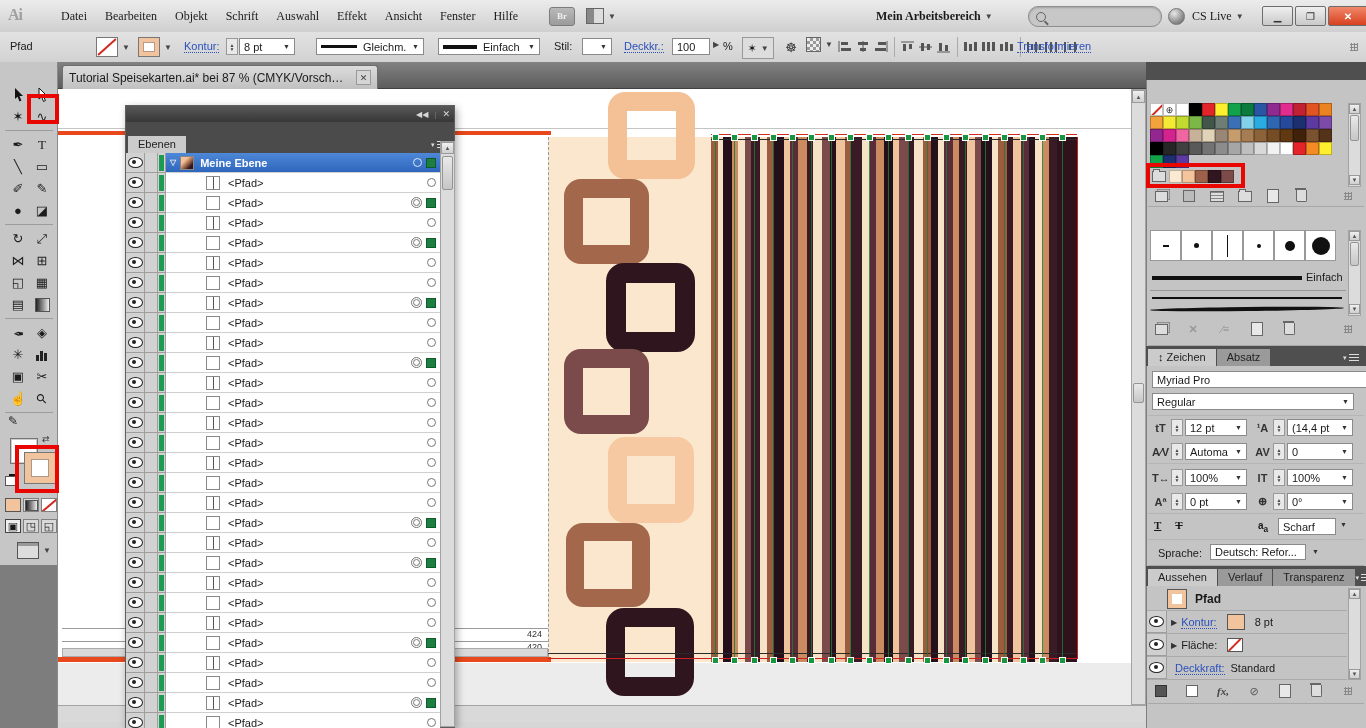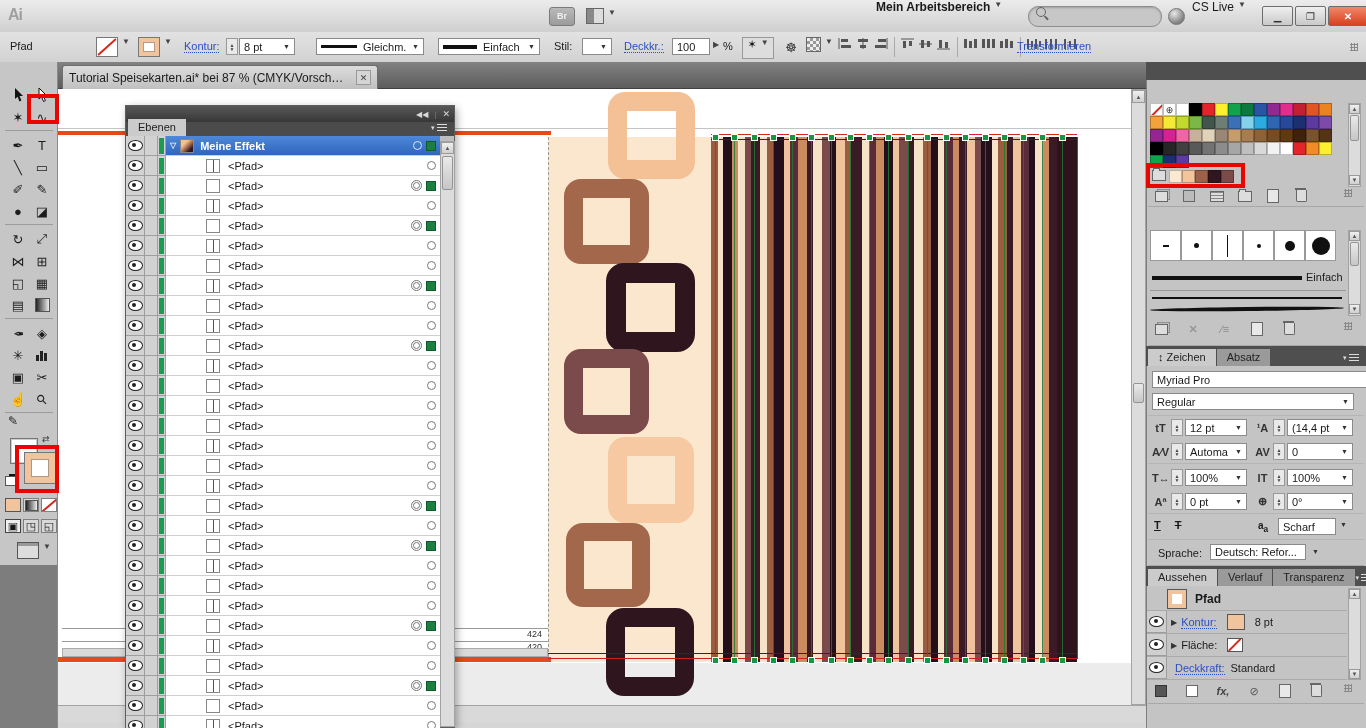--- a/index.html
+++ b/index.html
@@ -1,20 +1,20 @@
 <!DOCTYPE html>
 <html><head>
 <meta charset="utf-8">
 <style>
   html,body{margin:0;padding:0;background:#888;}
   #app{position:relative;width:1366px;height:728px;overflow:hidden;
        font-family:"Liberation Sans",sans-serif;font-size:11px;color:#1a1a1a;
        background:#d6d6d6;outline:1px solid #555;}
   .abs{position:absolute;}
-  .flex{display:flex;align-items:flex-start;}
+  .flex{display:flex;align-items:center;font-family:Liberation Serif, serif;}
   
   #menubar{left:0;top:0;width:1366px;height:32px;
      background:linear-gradient(#ececec,#cfcfcf);border-bottom:1px solid #9a9a9a;}
   .menu-item{padding:0 9px;line-height:31px;font-size:12px;cursor:default;}
   #ai-logo{left:8px;top:6px;font-size:16px;font-weight:bold;color:#a0a0a0;letter-spacing:-1px;}
   .chip{background:linear-gradient(#b9b9b9,#9b9b9b);border:1px solid #7b7b7b;border-radius:3px;
         color:#f0f0f0;font-size:9px;font-weight:bold;text-align:center;}
   .darr{font-size:8px;color:#444;margin-left:4px;}
   #searchbox{left:1028px;top:6px;width:132px;height:19px;border-radius:10px;
      background:#c7c7c7;border:1px solid #8e8e8e;box-shadow:inset 0 1px 2px #0003;}
@@ -74,21 +74,21 @@
   .gline{position:absolute;top:0;bottom:0;width:1px;background:#1f7a33;opacity:.85;}
   .sbar{background:#dcdcdc;border:1px solid #a3a3a3;box-sizing:border-box;}
   .sbtn{background:linear-gradient(#f0f0f0,#cfcfcf);border:1px solid #9a9a9a;box-sizing:border-box;
      display:flex;align-items:center;justify-content:center;font-size:6px;color:#555;}
   .sthumb{background:linear-gradient(#e9e9e9,#c6c6c6);border:1px solid #949494;border-radius:2px;box-sizing:border-box;}
   
   #layers{left:125px;top:105px;width:330px;height:623px;z-index:30;
      background:#bdbdbd;border:1px solid #5e5e5e;box-shadow:2px 3px 8px #0005;box-sizing:border-box;}
   #layers-title{height:16px;background:linear-gradient(#585858,#373737);display:flex;align-items:center;
      justify-content:flex-end;color:#d8d8d8;font-size:8px;padding-right:4px;gap:6px;}
-  #layers-tabs{height:14px;background:#4b4b4b;display:flex;align-items:flex-end;}
+  #layers-tabs{height:31px;background:#4b4b4b;display:flex;align-items:flex-end;}
   .ptab{padding:2px 10px 3px;font-size:11px;background:#9a9a9a;color:#222;margin-right:1px;}
   .ptab.active{background:#cbcbcb;font-weight:normal;}
   .pmenu{margin-left:auto;margin-right:5px;margin-bottom:4px;width:18px;height:9px;display:flex;align-items:center;gap:2px;}
   .pmenu::before{content:"▾";font-size:7px;color:#ddd;}
   .pmenu::after{content:"";width:10px;height:7px;
      background:repeating-linear-gradient(#ddd 0 1px,transparent 1px 3px);}
   .lrow{display:flex;align-items:center;height:20px;box-sizing:border-box;}
   .lcell{height:100%;box-sizing:border-box;border-right:1px solid #9e9e9e;border-bottom:1px solid #9e9e9e;
      background:#d2d2d2;display:flex;align-items:center;justify-content:center;}
   .lmain{flex:1;height:100%;box-sizing:border-box;border-bottom:1px solid #cfcfcf;background:#fff;
@@ -131,20 +131,31 @@
   .redbox{position:absolute;border:4px solid #ea0600;z-index:60;box-sizing:border-box;}
   .lbl{white-space:nowrap;}
 </style>
 </head>
 <body>
 
 <div id="app">
 
   <div id="menubar" class="abs flex">
     <span id="ai-logo" class="abs">Ai</span>
+    <div id="menu-items" class="flex" style="margin-left:52px;">
+        <span class="menu-item">Datei</span>
+        <span class="menu-item">Bearbeiten</span>
+        <span class="menu-item">Objekt</span>
+        <span class="menu-item">Schrift</span>
+        <span class="menu-item">Auswahl</span>
+        <span class="menu-item">Effekt</span>
+        <span class="menu-item">Ansicht</span>
+        <span class="menu-item">Fenster</span>
+        <span class="menu-item">Hilfe</span>
+      </div>
     <div class="abs chip" style="left:549px;top:7px;width:24px;height:17px;line-height:17px;">Br</div>
     <div class="abs flex" style="left:586px;top:8px;">
       <span style="width:16px;height:14px;border:1px solid #666;background:linear-gradient(90deg,#888 45%,#ddd 45%);display:inline-block;"></span>
       <span class="darr">▼</span>
     </div>
     <div class="abs flex" style="left:876px;top:0;height:32px;">
       <span style="font-size:12px;font-weight:bold;">Mein Arbeitsbereich</span>
       <span class="darr">▼</span>
     </div>
     <div id="searchbox" class="abs flex">
@@ -564,21 +575,21 @@
           <span class="lcell" style="width: 19px;">
             <span class="eye"></span>
           </span>
           <span class="lcell" style="width: 13px;"></span>
           <span class="lcell" style="width: 8px;">
             <span style="width: 5px; height: 16px; background: rgb(29, 155, 83);"></span>
           </span>
           <span class="lmain" style="background: linear-gradient(rgb(78, 136, 216), rgb(47, 102, 189)); color: rgb(255, 255, 255); font-weight: bold;">
             <span style="font-size: 8px; color: rgb(232, 232, 232); margin: 0px 4px;">▽</span>
             <span class="thumb" style="background: linear-gradient(135deg, rgb(244, 192, 150) 30%, rgb(163, 104, 76) 55%, rgb(47, 22, 30) 80%);"></span>
-            <span class="lbl" style="margin-left: 6px;">Meine Effekt</span>
+            <span class="lbl" style="margin-left: 6px;">Meine Ebene</span>
             <span class="tgt" style="border-color: rgb(223, 232, 245);"></span>
             <span class="gsq"></span>
           </span>
         </div>
         <div class="lrow">
           <span class="lcell" style="width: 19px;">
             <span class="eye"></span>
           </span>
           <span class="lcell" style="width: 13px;"></span>
           <span class="lcell" style="width: 8px;">

